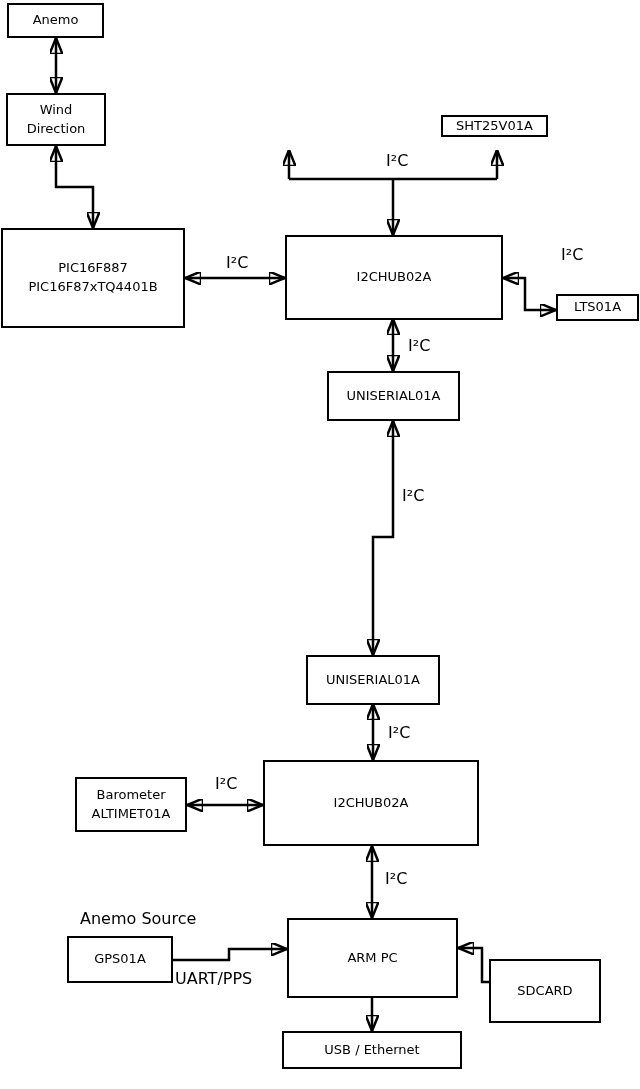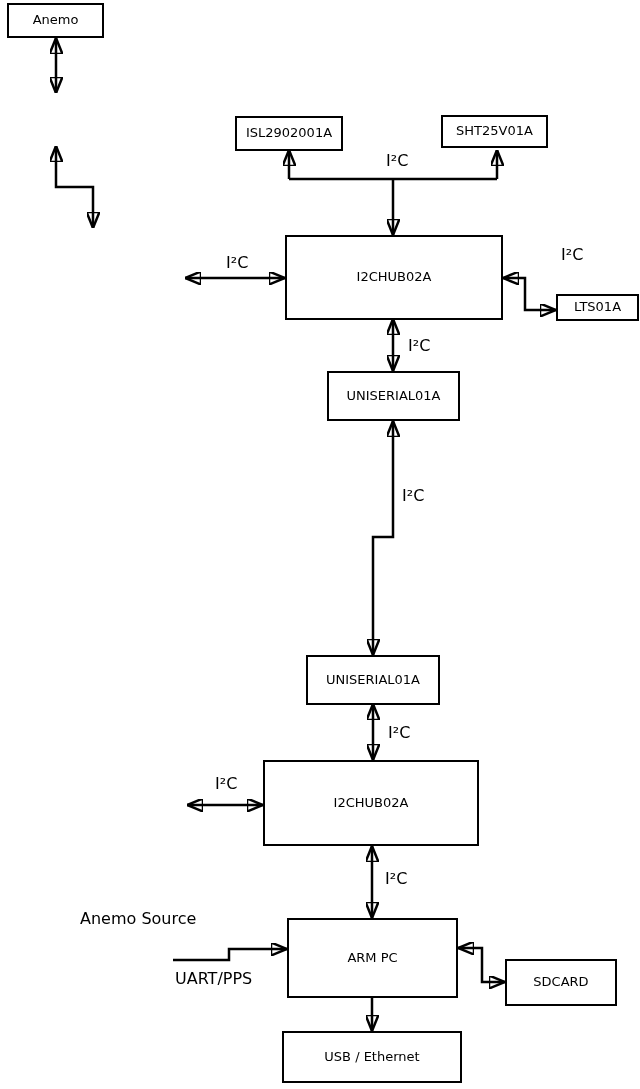--- a/index.html
+++ b/index.html
@@ -58,30 +58,36 @@
     <path d="M393,421 V537 H373 V655" marker-start="url(#as)" marker-end="url(#ae)"></path>
     <path d="M373,704 V760" marker-start="url(#as)" marker-end="url(#ae)"></path>
     <path d="M187,805 H263" marker-start="url(#as)" marker-end="url(#ae)"></path>
     <path d="M372,846 V918" marker-start="url(#as)" marker-end="url(#ae)"></path>
     <path d="M173,960 H229 V949 H287" marker-end="url(#ae)"></path>
     <path d="M458,948 H482 V982 H505" marker-start="url(#as)" marker-end="url(#ae)"></path>
     <path d="M372,981 V1031" marker-start="url(#as)" marker-end="url(#ae)"></path>
   </svg>
 
   <div class="node" style="left:7px;top:3px;width:97px;height:35px">Anemo</div>
-  <div class="node" style="left:235px;top:116px;width:108px;height:35px">ISL2902001A</div>
-  <div class="node" style="left:441px;top:115px;width:107px;height:33px">SHT25V01A</div>
+  <div class="node" style="left:6px;top:93px;width:100px;height:53px">Wind
+Direction</div>
+  <div class="node" style="left:1px;top:228px;width:184px;height:100px">PIC16F887
+PIC16F87xTQ4401B</div>
+  <div class="node" style="left:441px;top:115px;width:107px;height:22px">SHT25V01A</div>
   <div class="node" style="left:285px;top:235px;width:218px;height:85px">I2CHUB02A</div>
   <div class="node" style="left:556px;top:294px;width:83px;height:27px">LTS01A</div>
   <div class="node" style="left:327px;top:371px;width:133px;height:50px">UNISERIAL01A</div>
   <div class="node" style="left:306px;top:655px;width:134px;height:50px">UNISERIAL01A</div>
   <div class="node" style="left:263px;top:760px;width:216px;height:86px">I2CHUB02A</div>
+  <div class="node" style="left:75px;top:777px;width:112px;height:55px">Barometer
+ALTIMET01A</div>
   <div class="node" style="left:287px;top:918px;width:171px;height:80px">ARM PC</div>
-  <div class="node" style="left:505px;top:959px;width:112px;height:47px">SDCARD</div>
-  <div class="node" style="left:282px;top:1031px;width:180px;height:52px">USB / Ethernet</div>
+  <div class="node" style="left:67px;top:936px;width:106px;height:47px">GPS01A</div>
+  <div class="node" style="left:489px;top:959px;width:112px;height:64px">SDCARD</div>
+  <div class="node" style="left:282px;top:1031px;width:180px;height:38px">USB / Ethernet</div>
 
   <div class="lbl" style="left:386px;top:152px">I²C</div>
   <div class="lbl" style="left:226px;top:254px">I²C</div>
   <div class="lbl" style="left:561px;top:246px">I²C</div>
   <div class="lbl" style="left:408px;top:337px">I²C</div>
   <div class="lbl" style="left:402px;top:487px">I²C</div>
   <div class="lbl" style="left:388px;top:724px">I²C</div>
   <div class="lbl" style="left:215px;top:775px">I²C</div>
   <div class="lbl" style="left:385px;top:870px">I²C</div>
   <div class="lbl" style="left:80px;top:910px">Anemo Source</div>

